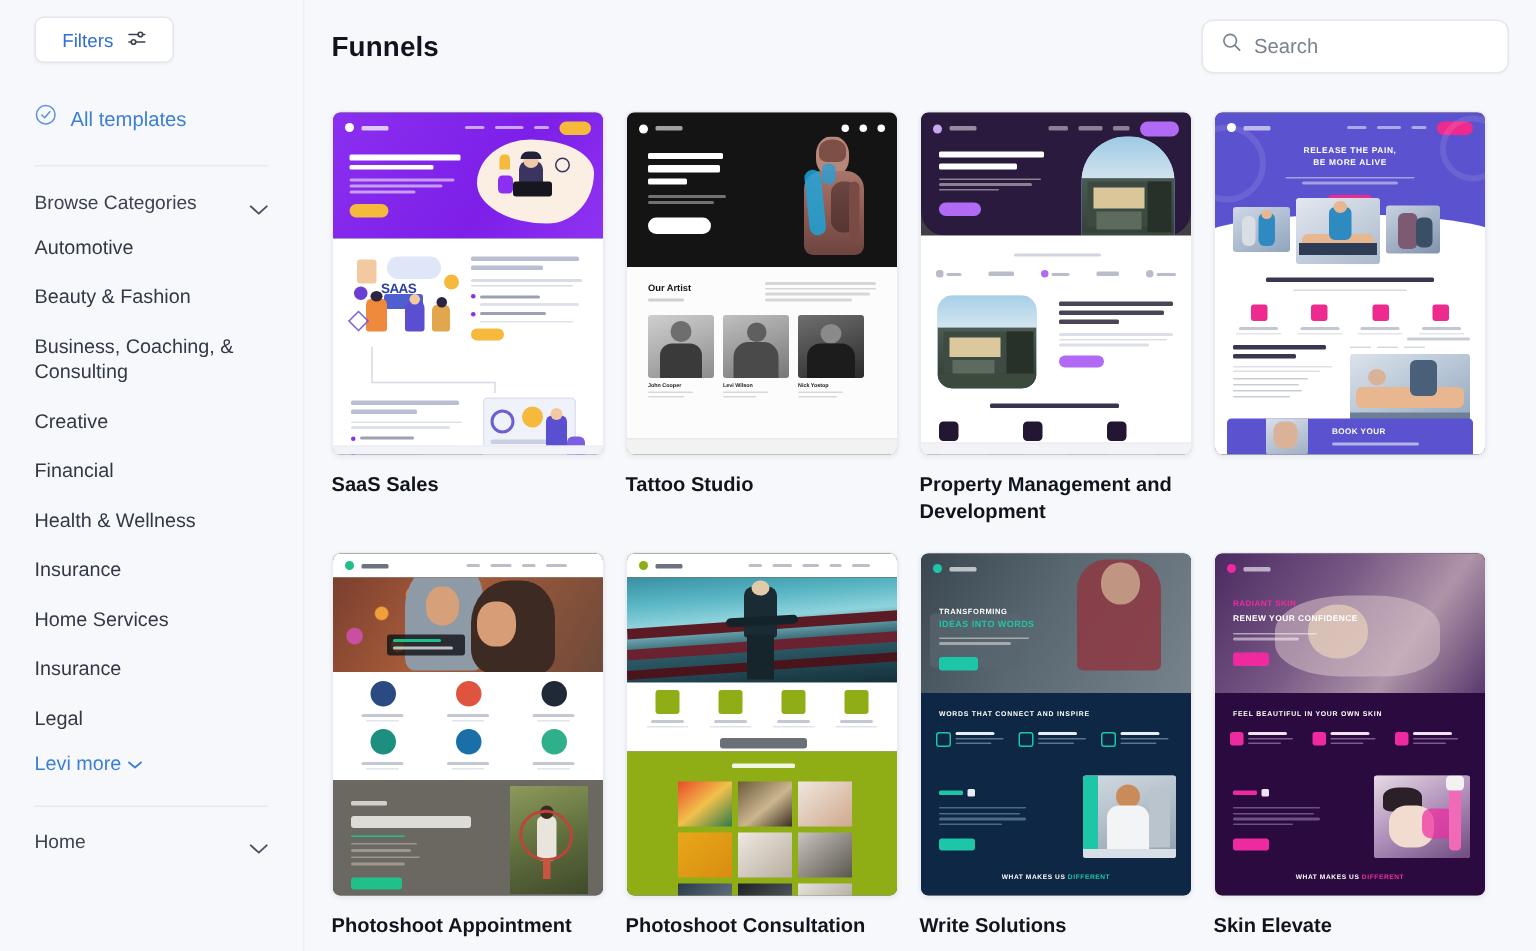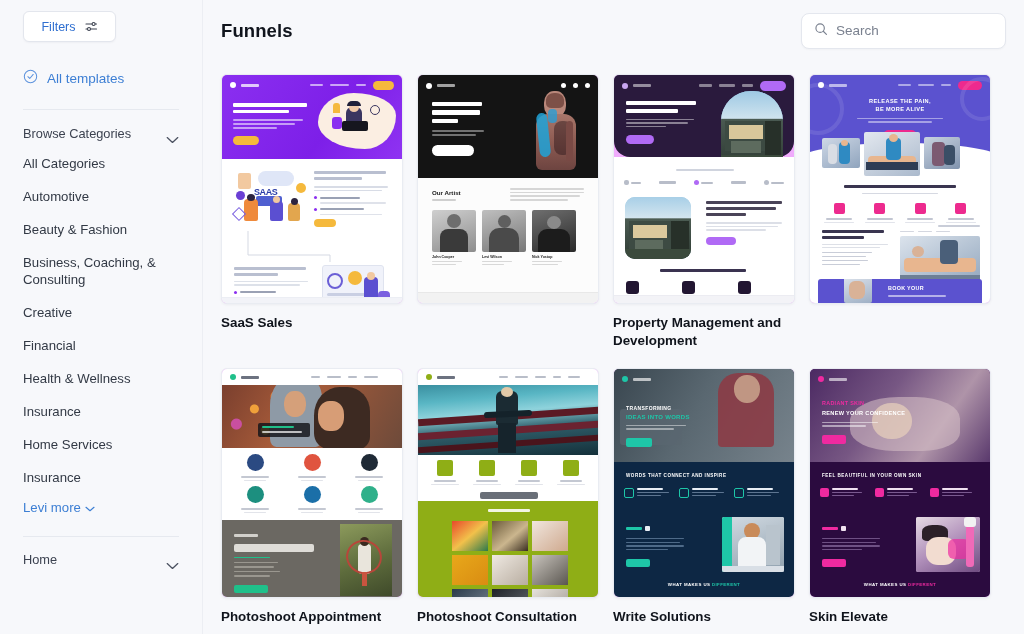--- a/index.html
+++ b/index.html
@@ -103,21 +103,21 @@
   .grid {
     padding: 13px 18px 0 18px;
     display: grid;
     grid-template-columns: repeat(4, 182px);
     column-gap: 14px;
     row-gap: 0;
   }
   .card { width: 182px; }
   .thumb {
     width: 182px; height: 230px;
-    background: #f0abfc;
+    background: #404040;
     border: 1px solid #e9ecf2;
     border-radius: 6px;
     overflow: hidden;
     box-shadow: 0 1px 3px rgba(16,24,40,.05);
     cursor: pointer;
     position: relative;
   }
   .card-title {
     margin: 10px 0 18px 0;
     font-size: 13.4px;
@@ -172,30 +172,30 @@
     <div class="section-head">
       <span class="lbl">Browse Categories</span>
       <span class="chev">
         <svg width="13" height="8" viewBox="0 0 13 8" fill="none" stroke="#4b5160" stroke-width="1.3" stroke-linecap="round" stroke-linejoin="round">
             <path d="M1.2 1.6 L6.5 6.4 L11.8 1.6"></path>
           </svg>
       </span>
     </div>
 
     <div class="cat-list">
-      <div class="cat-item">All Categories</div>
       <div class="cat-item">Automotive</div>
       <div class="cat-item">Beauty &amp; Fashion</div>
       <div class="cat-item two-line">Business, Coaching, &amp; Consulting</div>
       <div class="cat-item">Creative</div>
       <div class="cat-item">Financial</div>
       <div class="cat-item">Health &amp; Wellness</div>
       <div class="cat-item">Insurance</div>
       <div class="cat-item">Home Services</div>
       <div class="cat-item">Insurance</div>
+      <div class="cat-item">Legal</div>
     </div>
 
     <div class="show-more">
       <span>Levi more</span>
       <span>
         <svg width="10" height="6" viewBox="0 0 10 6" fill="none" stroke="#3d7fd4" stroke-width="1.2" stroke-linecap="round" stroke-linejoin="round">
             <path d="M1 1.3 L5 4.7 L9 1.3"></path>
           </svg>
       </span>
     </div>
@@ -406,20 +406,21 @@
                   </div>
                   <div style="font-size:3.6px;font-weight:700;color:#1a1a1a;margin-top:3px">Nick Yostop</div>
                   <div class="txtline" style="height:1.3px;background:#d8d8d8;width:30px;margin-top:2px"></div>
                   <div class="txtline" style="height:1.3px;background:#d8d8d8;width:26px;margin-top:1.5px"></div>
                 </div>
               </div>
               <div style="position:absolute;left:0;right:0;bottom:0;height:11px;background:#f2f2f2;border-top:1px solid #e8e8e8"></div>
             </div>
           </div>
         </div>
+        <div class="card-title">Tattoo Studio</div>
       </div>
 
       <div class="card">
         <div class="thumb">
           <div class="mp">
             <div style="position:absolute;left:0;top:0;right:0;height:82px;background:#2a1a3d;border-radius:0 0 16px 16px;">
               <div class="navbar" style="padding-top:4px;">
                 <span class="logo-dot" style="background:#c9a6f0"></span>
                   <span class="logo-bar" style="background:rgba(255,255,255,.5)"></span>
                 <span class="nav-links">

